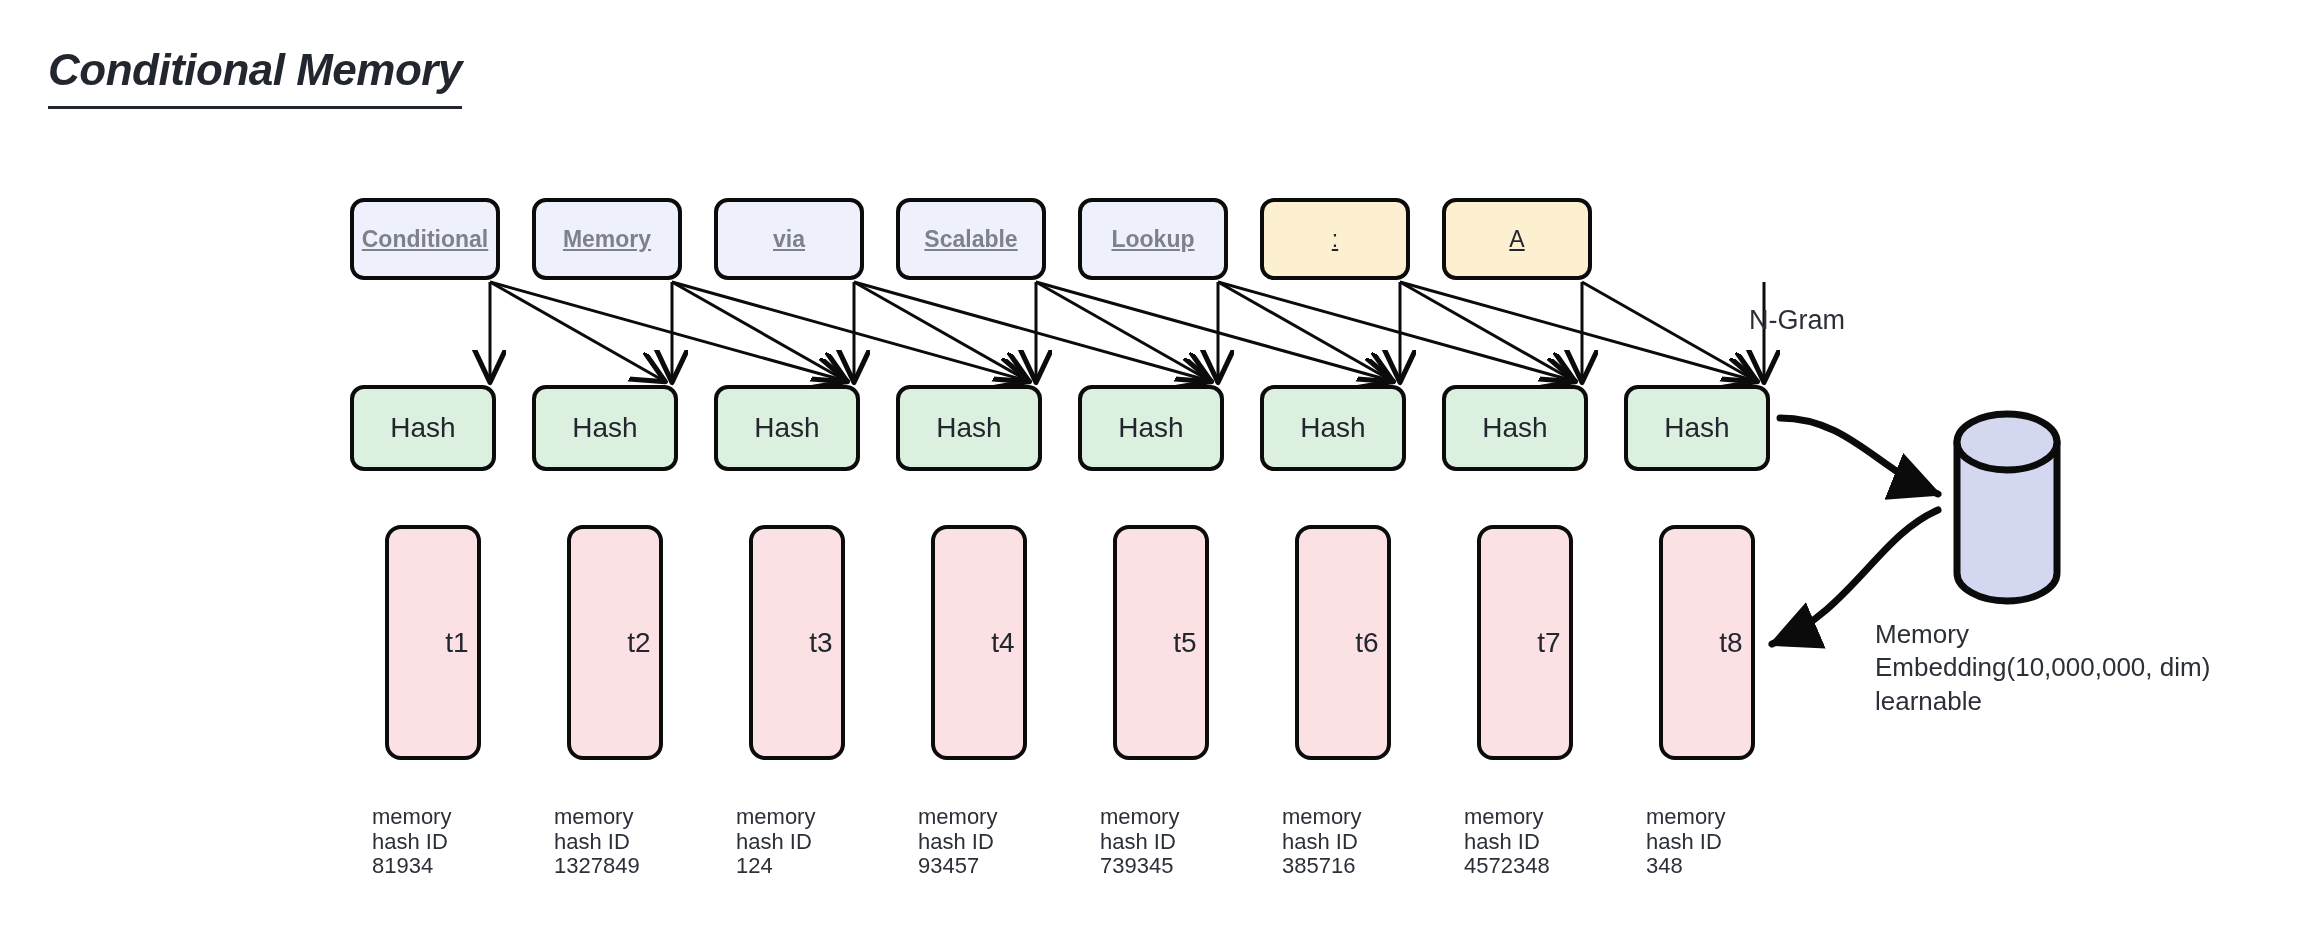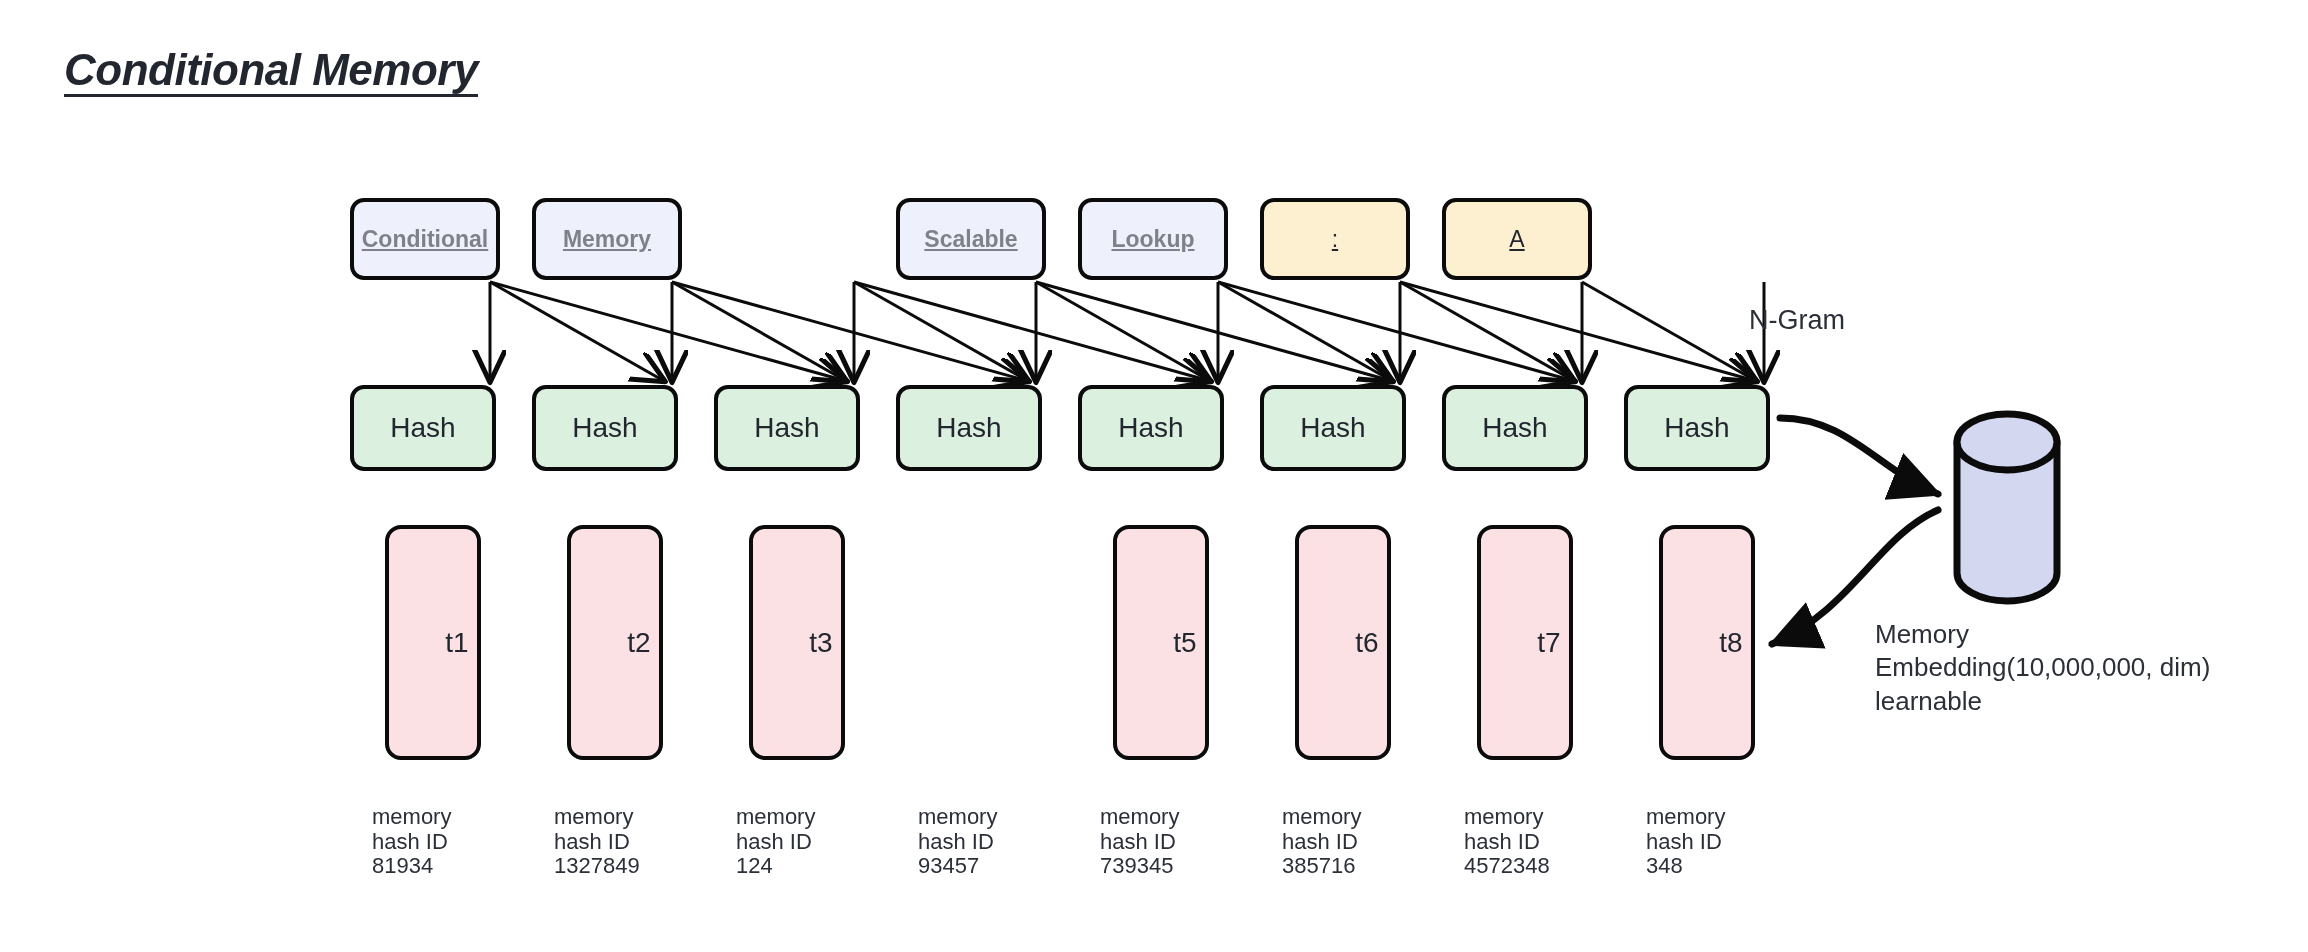--- a/index.html
+++ b/index.html
@@ -20,24 +20,23 @@
   #title {
     position: absolute;
     left: 48px;
     top: 48px;
     font-size: 44px;
     font-weight: bold;
     font-style: italic;
     color: #22262e;
     letter-spacing: -0.5px;
     border-bottom: 3px solid #22262e;
-    padding-bottom: 2px;
+    padding-bottom: 14px;
     line-height: 1.0;
     white-space: nowrap;
-    margin-left: 16px;
   }
 
   
   .node {
     position: absolute;
     box-sizing: border-box;
     border: 4px solid #0b0b0b;
     display: flex;
     align-items: center;
     justify-content: center;
@@ -139,20 +138,23 @@
 
 <div id="canvas">
 
   <div id="title">Conditional Memory</div>
 
   <div class="node token-box kind-blue" style="left:350px">
       <span>Conditional</span>
     </div>
   <div class="node token-box kind-blue" style="left:532px">
       <span>Memory</span>
+    </div>
+  <div class="node token-box kind-blue" style="left:714px">
+      <span>via</span>
     </div>
   <div class="node token-box kind-blue" style="left:1078px">
       <span>Lookup</span>
     </div>
   <div class="node token-box kind-blue" style="left:896px">
       <span>Scalable</span>
     </div>
   <div class="node token-box kind-yellow" style="left:1260px">
       <span>:</span>
     </div>
@@ -227,20 +229,23 @@
 
   <div class="node t-box" style="left:385px">
       <span>t1</span>
     </div>
   <div class="node t-box" style="left:567px">
       <span>t2</span>
     </div>
   <div class="node t-box" style="left:749px">
       <span>t3</span>
     </div>
+  <div class="node t-box" style="left:931px">
+      <span>t4</span>
+    </div>
   <div class="node t-box" style="left:1113px">
       <span>t5</span>
     </div>
   <div class="node t-box" style="left:1295px">
       <span>t6</span>
     </div>
   <div class="node t-box" style="left:1477px">
       <span>t7</span>
     </div>
   <div class="node t-box" style="left:1659px">

